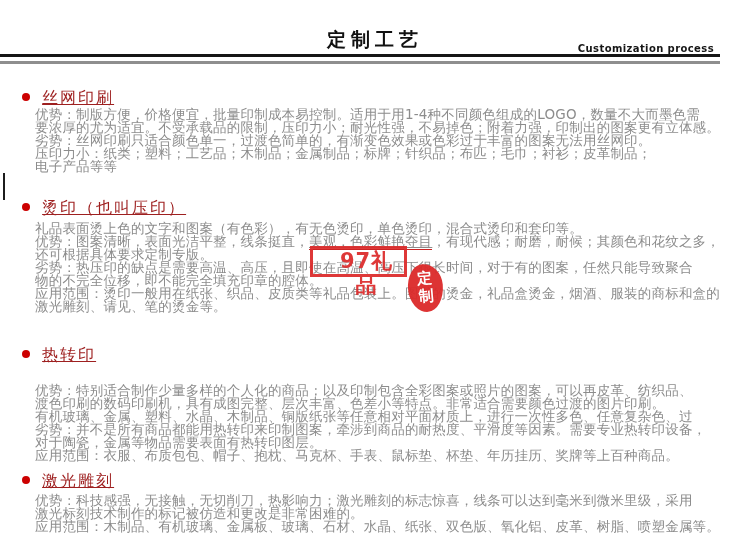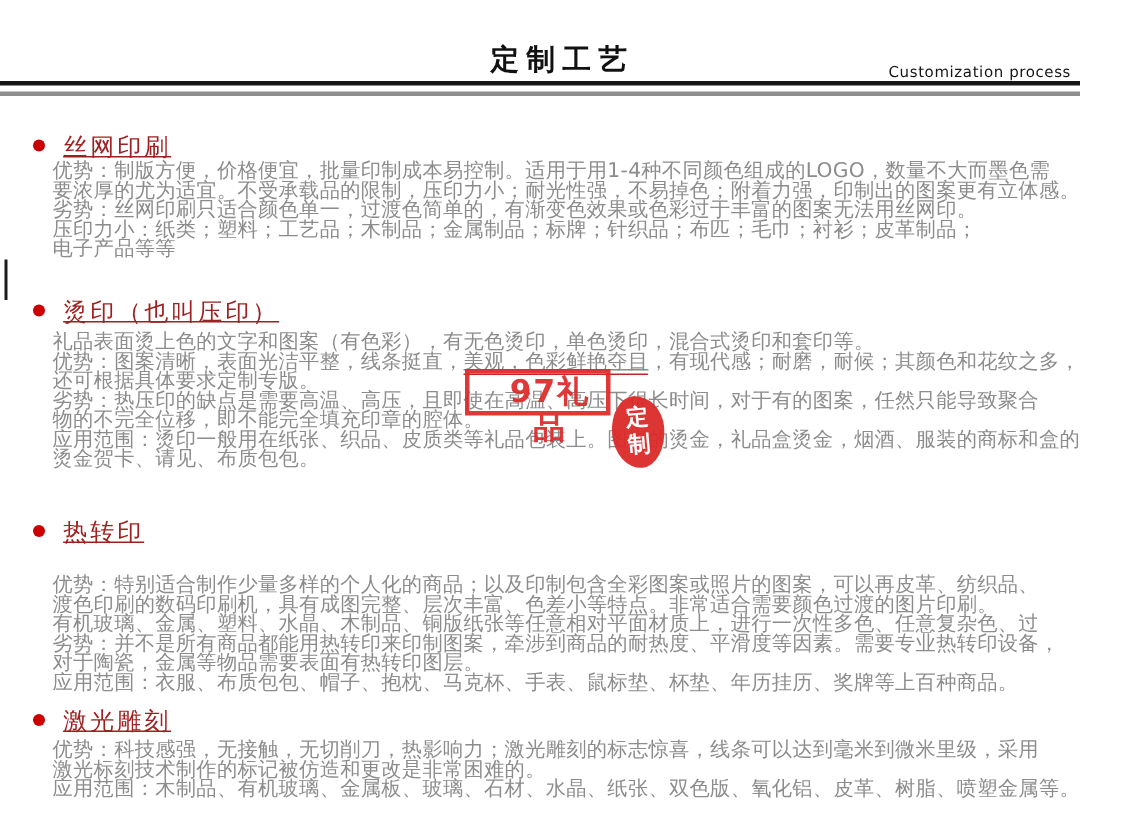--- a/index.html
+++ b/index.html
@@ -12,21 +12,21 @@
   .page { position: relative; width: 720px; height: 550px; background: #fff; overflow: hidden; }
 
   
   .page-title {
     position: absolute; top: 27px; left: 0; width: 750px;
     text-align: center; font-size: 19px; font-weight: bold;
     letter-spacing: 5px; color: #111;
   }
   .page-subtitle {
     position: absolute; top: 43px; right: 6px;
-    font-size: 10px; font-weight: normal; color: #161616; letter-spacing: 0.4px;
+    font-size: 10px; font-weight: bold; color: #161616; letter-spacing: 0.4px;
   }
   .rule-dark  { position: absolute; top: 54px; left: 0; width: 750px; height: 3px; background: #161616; }
   .rule-light { position: absolute; top: 61px; left: 0; width: 750px; height: 3px; background: #8e8e8e; }
 
   
   .sec { position: absolute; left: 0; width: 750px; }
   .sec-head { margin-left: 22px; height: 15px; white-space: nowrap; }
   .bullet {
     display: inline-block; width: 8px; height: 8px; border-radius: 50%;
     background: #cc0000; vertical-align: 2px;
@@ -95,21 +95,21 @@
       <span class="bullet"></span>
       <span class="sec-title">烫印（也叫压印）</span>
     </div>
     <div class="sec-body" style="margin-top:9px">
       <div class="bline">礼品表面烫上色的文字和图案（有色彩），有无色烫印，单色烫印，混合式烫印和套印等。</div>
       <div class="bline"><span>优势：图案清晰，表面光洁平整，线条挺直，</span><span class="red-ul">美观，色彩鲜艳夺目</span><span>，有现代感；耐磨，耐候；其颜色和花纹之多，</span></div>
       <div class="bline">还可根据具体要求定制专版。</div>
       <div class="bline">劣势：热压印的缺点是需要高温、高压，且即使在高温、高压下很长时间，对于有的图案，任然只能导致聚合</div>
       <div class="bline">物的不完全位移，即不能完全填充印章的腔体。</div>
       <div class="bline">应用范围：烫印一般用在纸张、织品、皮质类等礼品包装上。图书的烫金，礼品盒烫金，烟酒、服装的商标和盒的</div>
-      <div class="bline">烫金贺卡、请见、布质包包。</div>
+      <div class="bline">激光雕刻、请见、笔的烫金等。</div>
     </div>
   </div>
 
   <div class="sec" style="top:345px">
     <div class="sec-head">
       <span class="bullet"></span>
       <span class="sec-title">热转印</span>
     </div>
     <div class="sec-body" style="margin-top:24px">
       <div class="bline">优势：特别适合制作少量多样的个人化的商品；以及印制包含全彩图案或照片的图案，可以再皮革、纺织品、</div>

